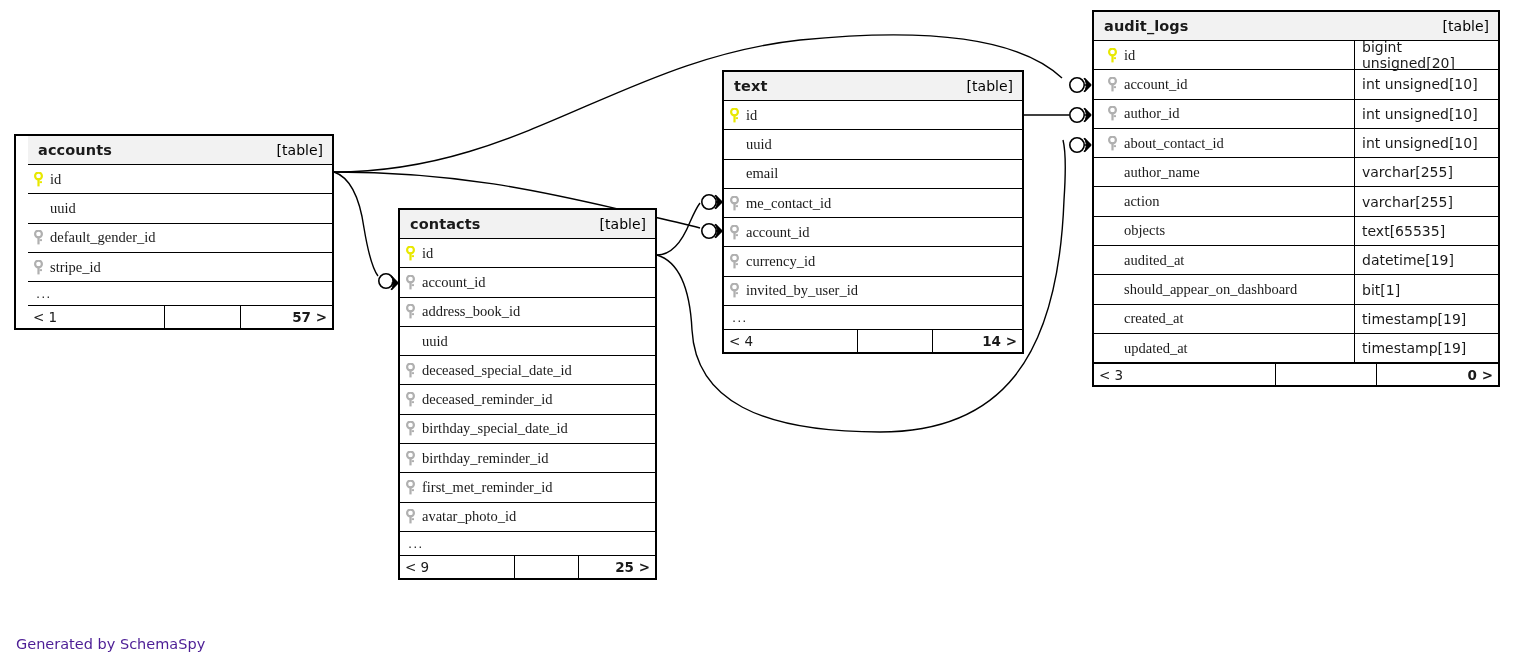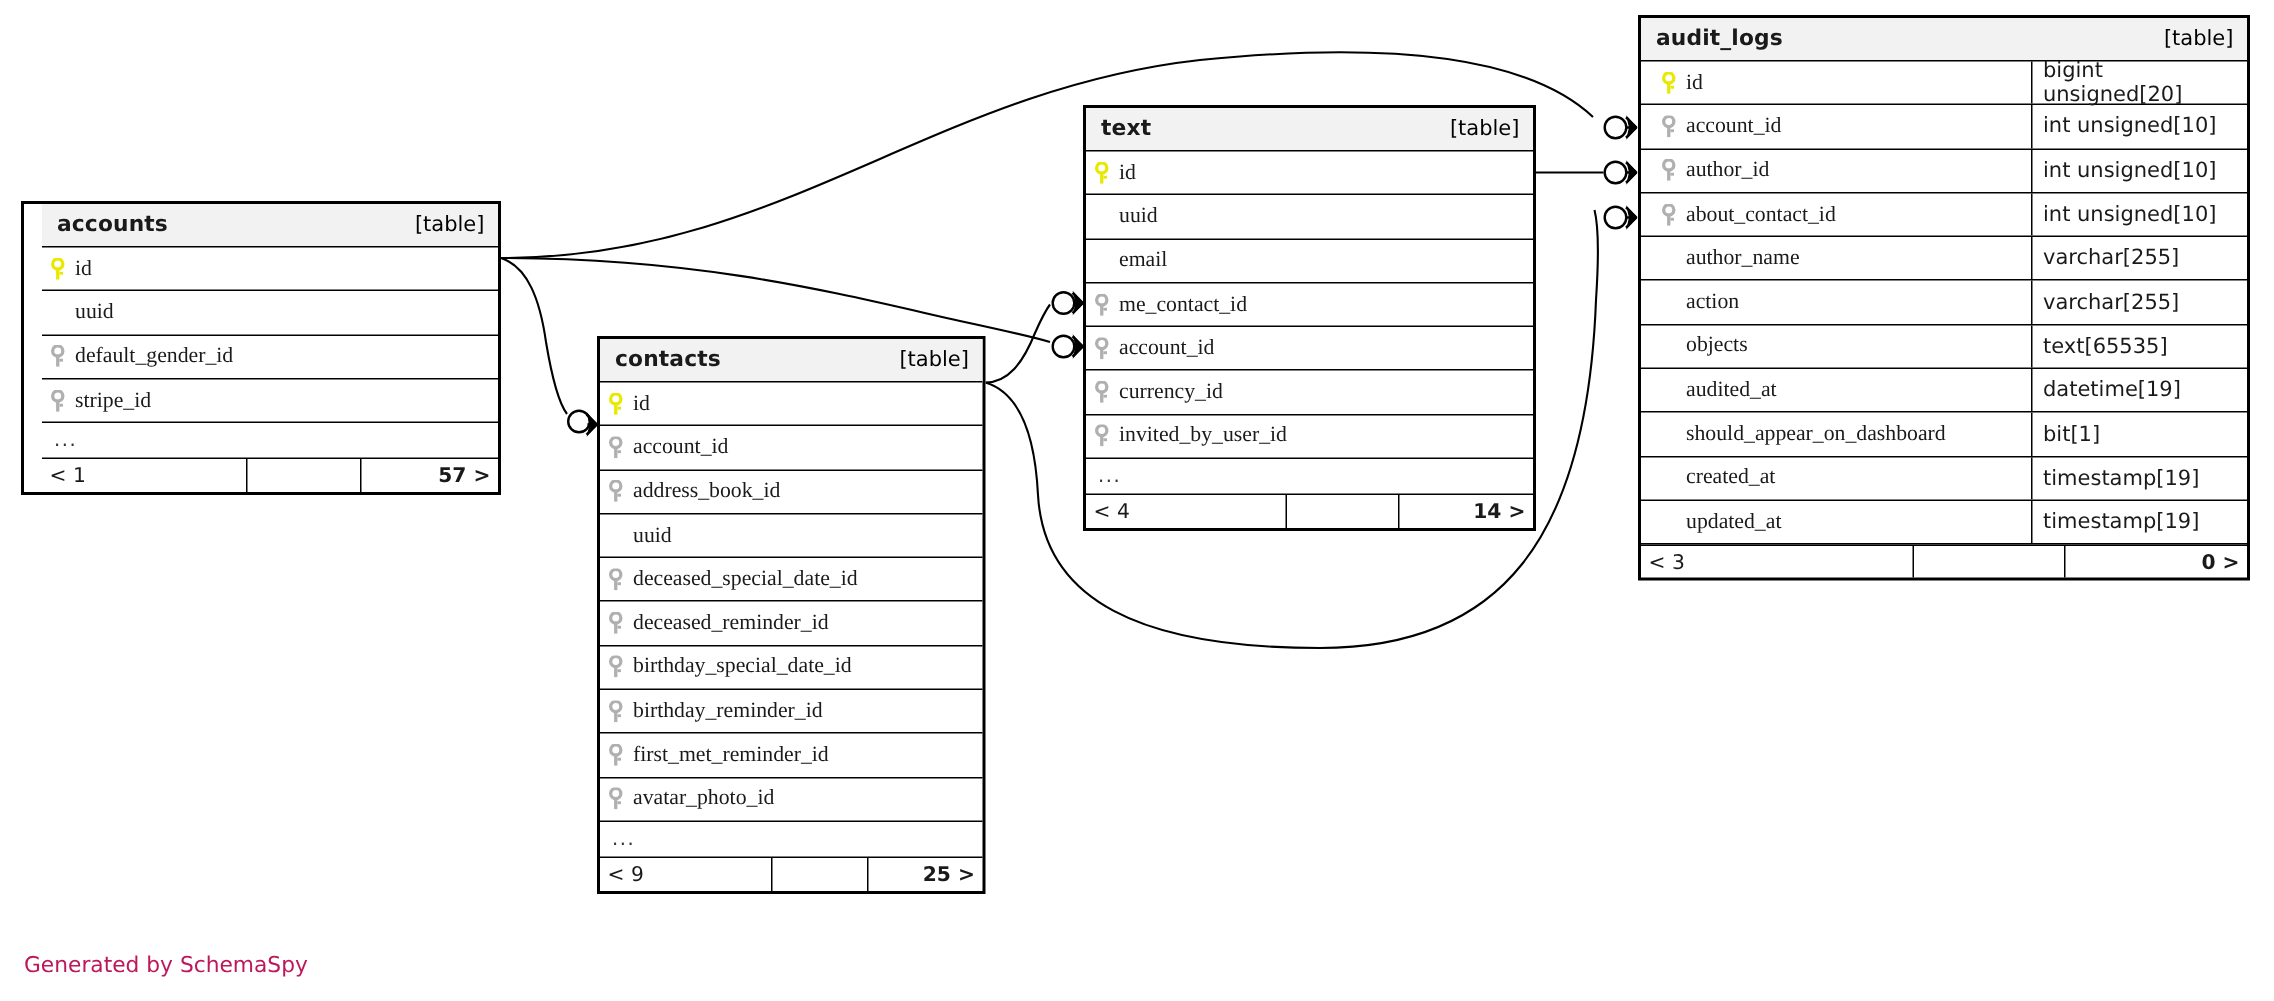--- a/index.html
+++ b/index.html
@@ -153,21 +153,21 @@
   .fc-left  { flex: 0 0 45%; justify-content: flex-start; }
   .fc-mid   { flex: 0 0 25%; }
   .fc-right { flex: 1 1 auto; justify-content: flex-end; font-weight: bold; }
 
   
   #caption {
     position: absolute;
     left: 16px;
     top: 636px;
     font-size: 14.5px;
-    color: #be185d;
+    color: #4c1d95;
     z-index: 3;
   }
 </style>
 </head>
 <body>
 
 <div id="canvas">
 
   <svg id="edges" viewBox="0 0 1516 667" width="1516" height="667">
 
@@ -257,21 +257,21 @@
 
     <div class="ellipsis-row">...</div>
 
     <div class="footer-row">
       <span class="footer-cell fc-left">&lt; 1</span>
       <span class="footer-cell fc-mid"></span>
       <span class="footer-cell fc-right">57 &gt;</span>
     </div>
   </div>
 
-  <div class="table-box" style="left:398px; top:224px; width:259px;text-align:center;">
+  <div class="table-box" style="left:398px; top:208px; width:259px;text-align:center;">
     <div class="tbl-header">
       <span class="tbl-name">contacts</span>
       <span class="tbl-kind">[table]</span>
     </div>
 
     <div class="row">
       <span class="keyslot">
         <svg width="11" height="15" viewBox="0 0 11 15">
             <circle cx="5.5" cy="4" r="3.4" fill="none" stroke="#e8e800" stroke-width="2.2"></circle>
             <rect x="4.4" y="6.4" width="2.2" height="8" fill="#e8e800"></rect>

